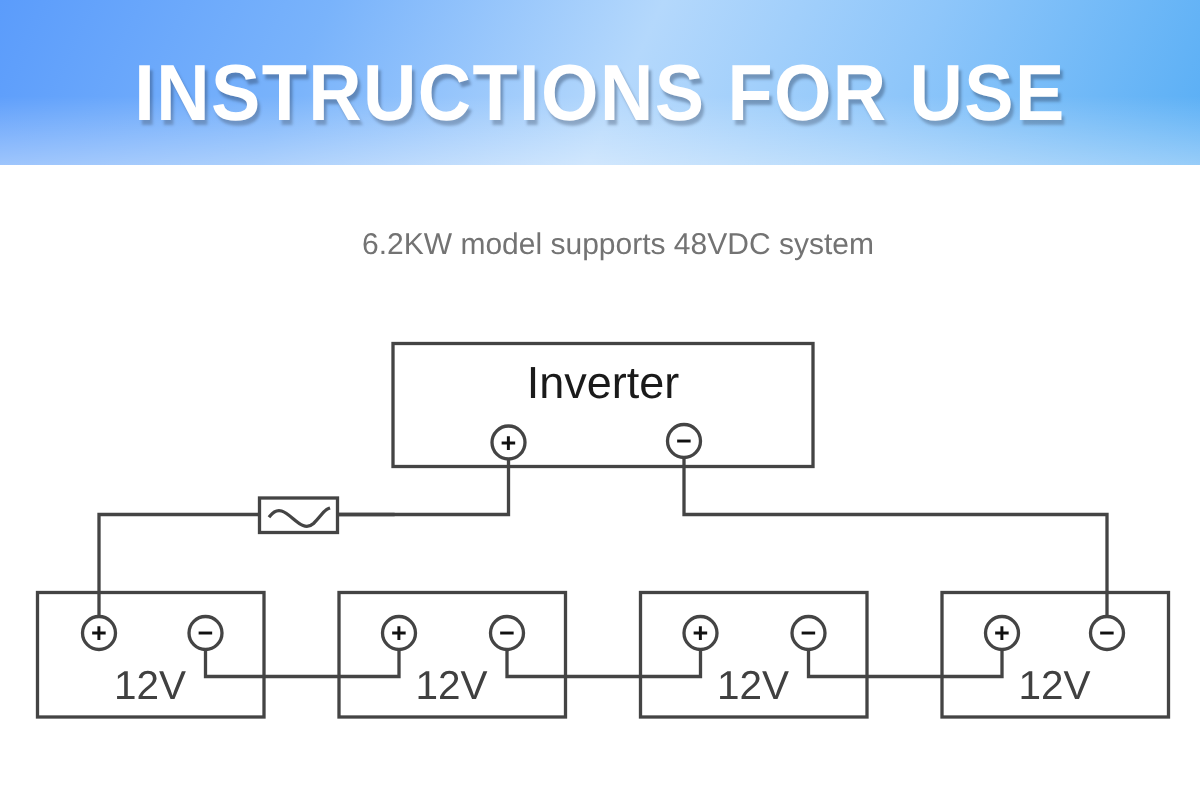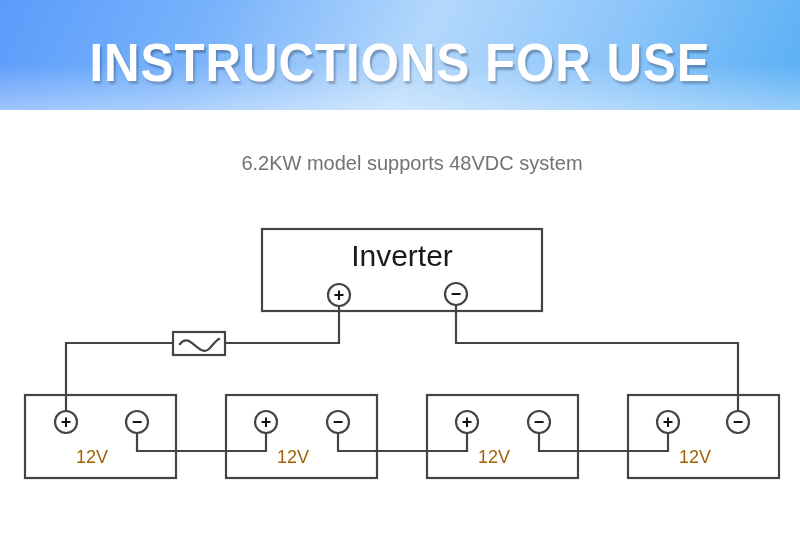--- a/index.html
+++ b/index.html
@@ -81,22 +81,22 @@
 
   .unit-label {
     position: absolute;
     color: #1a1a1a;
     font-size: 30px;
     line-height: 30px;
     white-space: nowrap;
   }
   .batt-label {
     position: absolute;
-    color: #a16207;
-    font-size: 18px;
+    color: #404040;
+    font-size: 27px;
     line-height: 27px;
     white-space: nowrap;
   }
   .term-glyph {
     position: absolute;
     color: #111111;
     font-size: 18px;
     font-weight: bold;
     line-height: 22px;
     width: 22px;

